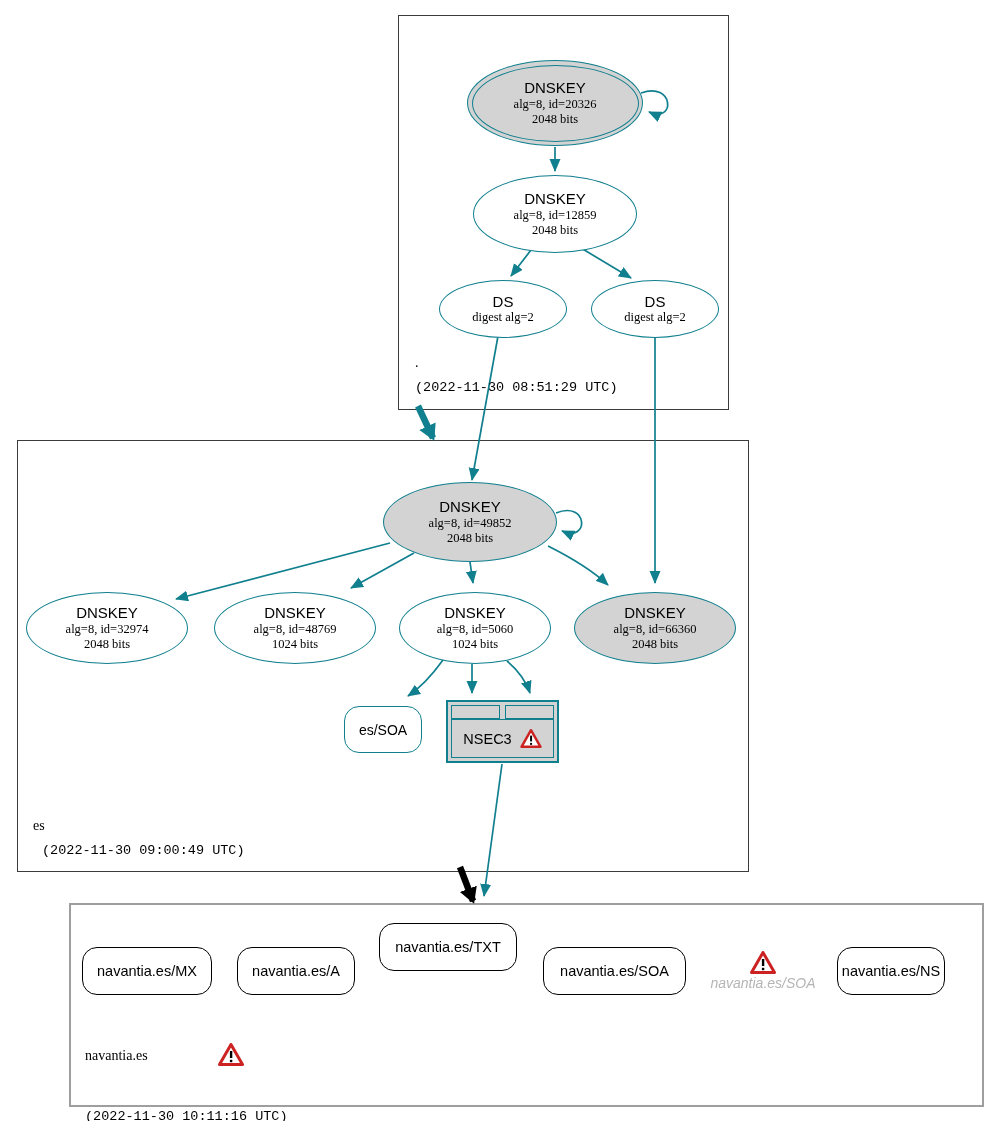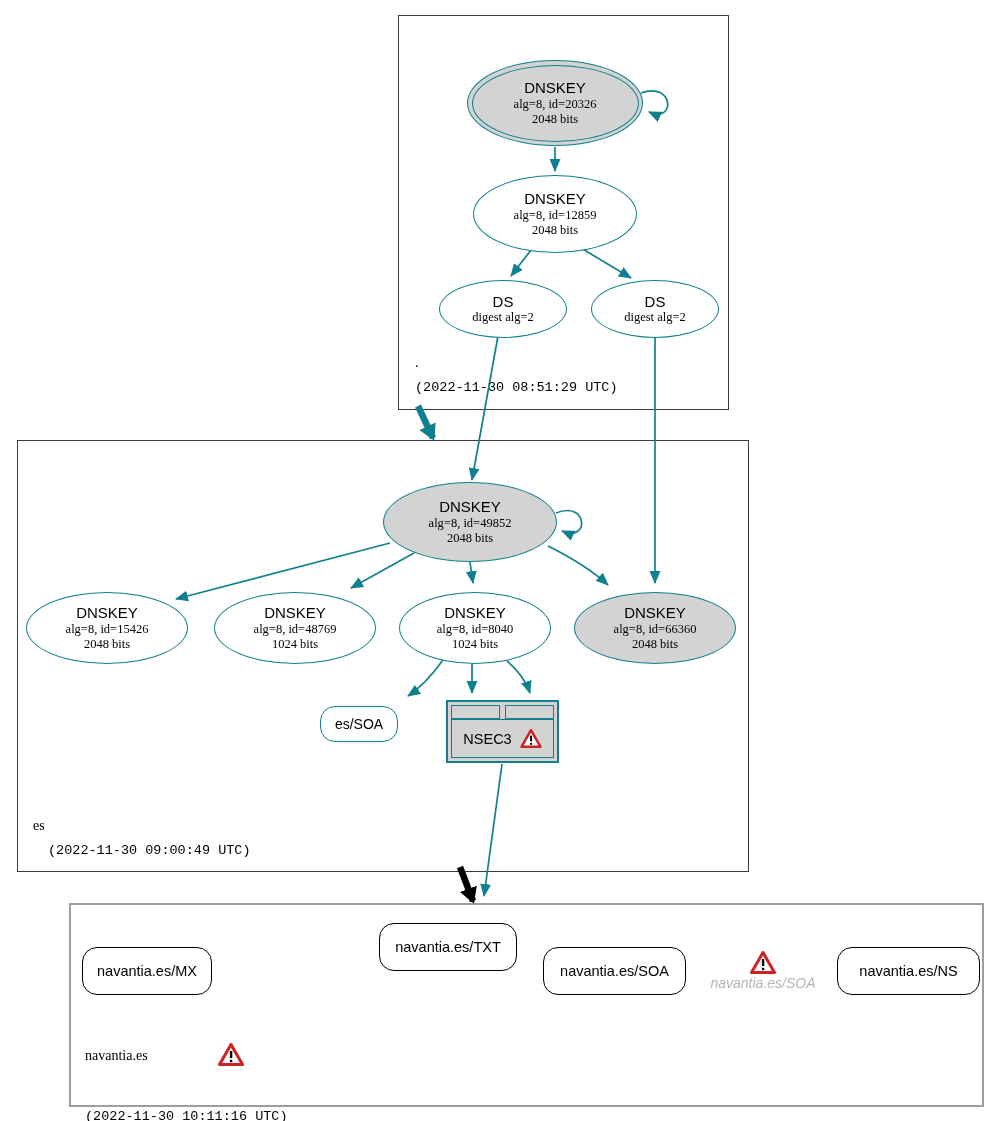--- a/index.html
+++ b/index.html
@@ -117,84 +117,87 @@
   <div class="tstamp" style="left:415px; top:380px;">(2022-11-30 08:51:29 UTC)</div>
 
   <div class="node ellipse fill" style="left:383px; top:482px; width:174px; height:80px;">
     <div class="nt">DNSKEY</div>
     <div class="nd">alg=8, id=49852</div>
     <div class="nd">2048 bits</div>
   </div>
 
   <div class="node ellipse" style="left:26px; top:592px; width:162px; height:72px;">
     <div class="nt">DNSKEY</div>
-    <div class="nd">alg=8, id=15426</div>
+    <div class="nd">alg=8, id=32974</div>
     <div class="nd">2048 bits</div>
   </div>
 
   <div class="node ellipse" style="left:214px; top:592px; width:162px; height:72px;">
     <div class="nt">DNSKEY</div>
     <div class="nd">alg=8, id=48769</div>
     <div class="nd">1024 bits</div>
   </div>
 
   <div class="node ellipse" style="left:399px; top:592px; width:152px; height:72px;">
     <div class="nt">DNSKEY</div>
-    <div class="nd">alg=8, id=8040</div>
+    <div class="nd">alg=8, id=5060</div>
     <div class="nd">1024 bits</div>
   </div>
 
   <div class="node ellipse fill" style="left:574px; top:592px; width:162px; height:72px;">
     <div class="nt">DNSKEY</div>
     <div class="nd">alg=8, id=66360</div>
     <div class="nd">2048 bits</div>
   </div>
 
-  <div class="rrset teal" style="left:320px; top:706px; width:78px; height:36px;">
+  <div class="rrset teal" style="left:344px; top:706px; width:78px; height:47px;">
     <span>es/SOA</span>
   </div>
 
   <div class="nsec3" style="left:446px; top:700px; width:113px; height:63px;">
     <div class="cells">
       <div class="cell"></div>
       <div class="cell"></div>
     </div>
     <div class="main">
       <span>NSEC3</span>
       <svg class="warn" width="22" height="19" viewBox="0 0 26 23">
         <path d="M13 1.5 L24.5 21.5 L1.5 21.5 Z" fill="#ffffff" stroke="#cc2222" stroke-width="3" stroke-linejoin="round"></path>
         <rect x="11.9" y="8" width="2.4" height="7" fill="#000"></rect>
         <rect x="11.9" y="16.8" width="2.4" height="2.4" fill="#000"></rect>
       </svg>
     </div>
   </div>
 
   <div class="zlabel" style="left:33px; top:818px;">es</div>
-  <div class="tstamp" style="left:48px; top:843px;">(2022-11-30 09:00:49 UTC)</div>
+  <div class="tstamp" style="left:42px; top:843px;">(2022-11-30 09:00:49 UTC)</div>
 
   <div class="rrset" style="left:82px; top:947px; width:130px; height:48px;">
     <span>navantia.es/MX</span>
+  </div>
+  <div class="rrset" style="left:237px; top:947px; width:118px; height:48px;">
+    <span>navantia.es/A</span>
   </div>
   <div class="rrset" style="left:379px; top:923px; width:138px; height:48px;">
     <span>navantia.es/TXT</span>
   </div>
   <div class="rrset" style="left:543px; top:947px; width:143px; height:48px;">
     <span>navantia.es/SOA</span>
   </div>
 
   <div class="err-rrset" style="left:700px; top:946px; width:126px; height:50px;">
     <svg class="warn" width="26" height="23" viewBox="0 0 26 23">
       <path d="M13 1.5 L24.5 21.5 L1.5 21.5 Z" fill="#ffffff" stroke="#cc2222" stroke-width="3" stroke-linejoin="round"></path>
       <rect x="11.9" y="8" width="2.4" height="7" fill="#000"></rect>
       <rect x="11.9" y="16.8" width="2.4" height="2.4" fill="#000"></rect>
     </svg>
     <span class="etxt">navantia.es/SOA</span>
   </div>
 
-  <div class="rrset" style="left:837px; top:947px; width:143px; height:48px;">
+  <div class="rrset" style="left:837px; top:947px; width:108px; height:48px;">
     <span>navantia.es/NS</span>
   </div>
 
   <div class="zlabel" style="left:85px; top:1048px;">navantia.es</div>
   <svg class="warn" style="position:absolute; left:218px; top:1043px; z-index:10;" width="26" height="23" viewBox="0 0 26 23">
     <path d="M13 1.5 L24.5 21.5 L1.5 21.5 Z" fill="#ffffff" stroke="#cc2222" stroke-width="3" stroke-linejoin="round"></path>
     <rect x="11.9" y="8" width="2.4" height="7" fill="#000"></rect>
     <rect x="11.9" y="16.8" width="2.4" height="2.4" fill="#000"></rect>
   </svg>
   <div class="tstamp" style="left:85px; top:1109px;">(2022-11-30 10:11:16 UTC)</div>

